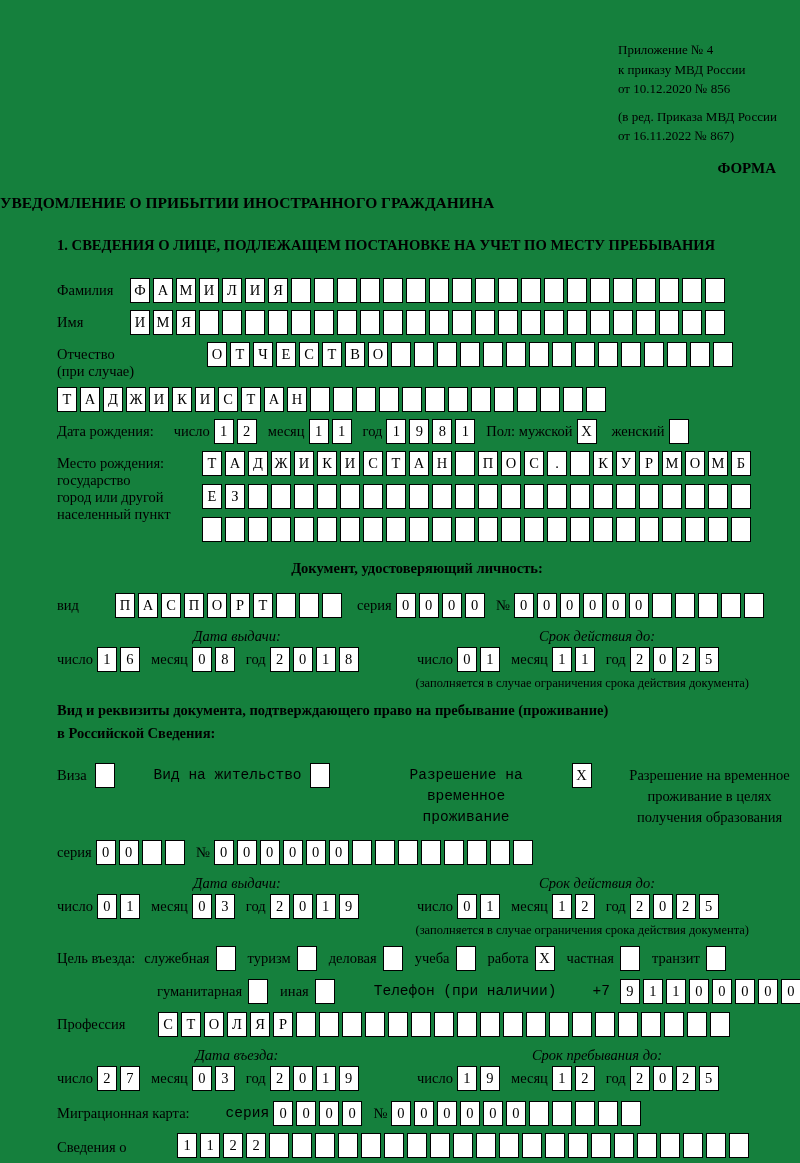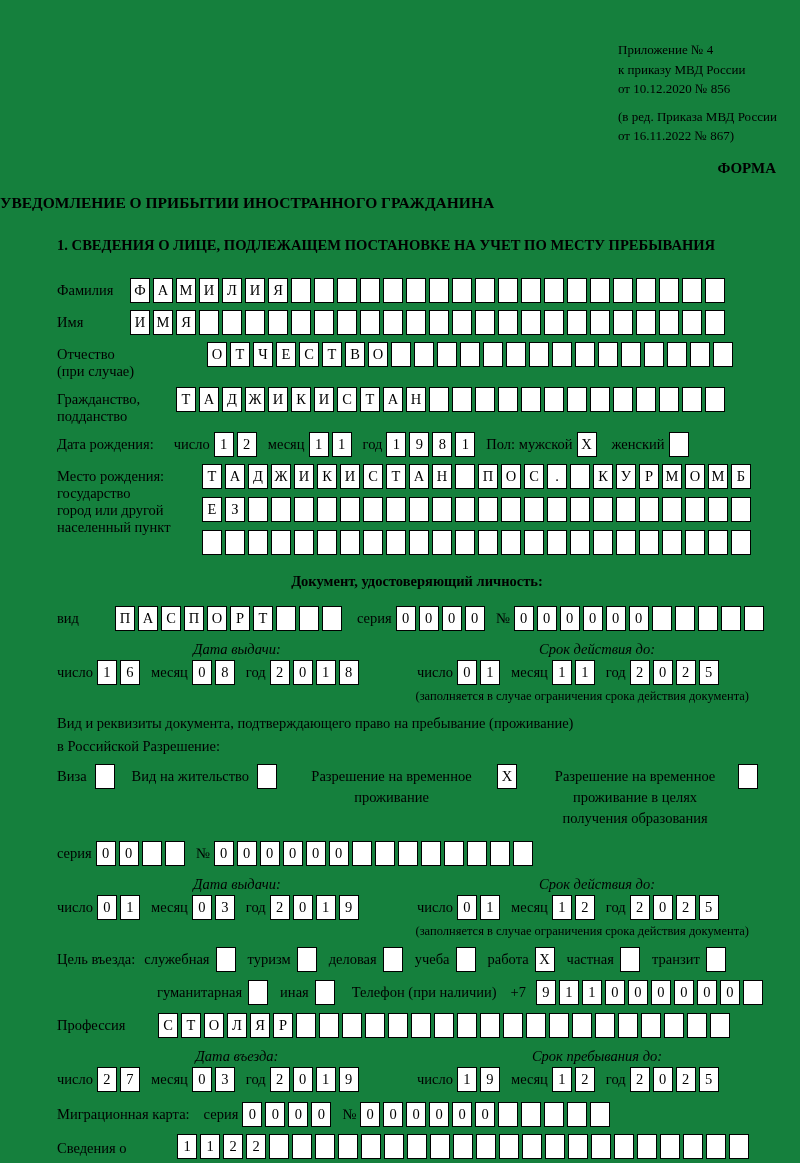--- a/index.html
+++ b/index.html
@@ -31,30 +31,30 @@
   .cell{
     display:inline-flex;flex:none;width:20px;height:25px;box-sizing:border-box;
     border:1.8px solid #000;margin-right:3px;align-items:center;justify-content:center;
     font-size:14.5px;background:#fff;
   }
   .cellcol .cells{margin-bottom:8px;}
   .center-bold{text-align:center;font-weight:bold;margin:10px 0 16px 0;}
   .gap8{margin-left:8px;}
   .gap12{margin-left:12px;}
   .gap20{margin-left:20px;}
-  .gap30{margin-left:14px;}
+  .gap30{margin-left:36px;font-family:Liberation Mono, monospace;}
   .date-captions{display:flex;margin:10px 0 2px 0;font-style:italic;}
   .cap-left{width:360px;text-align:center;flex:none;}
   .cap-right{flex:1;text-align:center;}
   .dates-row{display:flex;align-items:center;margin-bottom:4px;white-space:nowrap;}
   .date-group{display:flex;align-items:center;flex:none;}
   .date-group.left{width:360px;}
   .mr4{margin-right:4px;}
   .note{font-size:12.5px;margin:2px 0 8px auto;width:fit-content;padding-right:28px;}
-  .para{margin:8px 0 8px 0;line-height:1.6;}
+  .para{margin:8px 0 20px 0;line-height:1.6;font-weight:bold;}
   .cb-label{white-space:pre-line;text-align:center;line-height:1.45;flex:none;}
   .cb-row{display:flex;align-items:flex-start;margin:6px 0 10px 0;}
   .cb-row .cells{margin-left:8px;margin-top:-2px;}
   .purpose-row{display:flex;align-items:center;margin-bottom:8px;white-space:nowrap;}
   .purpose-row .cells{margin-left:6px;}
   .purpose-row .opt{margin-left:9px;}
   .indent100{margin-left:100px;}
   .rep-right{display:flex;flex-direction:column;}
 </style>
 </head>
@@ -168,22 +168,20 @@
           <span class="cell"></span>
           <span class="cell"></span>
           <span class="cell"></span>
           <span class="cell"></span>
           <span class="cell"></span>
           <span class="cell"></span>
         </span>
     </div>
 
     <div class="row top">
-      <span class="lbl pad pre w119">Гражданство,
-подданство</span>
       <span class="cells">
           <span class="cell">Т</span>
           <span class="cell">А</span>
           <span class="cell">Д</span>
           <span class="cell">Ж</span>
           <span class="cell">И</span>
           <span class="cell">К</span>
           <span class="cell">И</span>
           <span class="cell">С</span>
           <span class="cell">Т</span>
@@ -401,21 +399,21 @@
             <span class="cell">0</span>
             <span class="cell">2</span>
             <span class="cell">5</span>
           </span>
       </span>
     </div>
     <div class="note">(заполняется в случае ограничения срока действия документа)</div>
 
     <div class="para">
       <div>Вид и реквизиты документа, подтверждающего право на пребывание (проживание)</div>
-      <div>в Российской Разрешение:</div>
+      <div>в Российской Сведения:</div>
     </div>
 
     <div class="cb-row">
       <span class="cb-label">Виза</span>
       <span class="cells">
           <span class="cell"></span>
         </span>
       <span class="cb-label gap30">Вид на жительство</span>
       <span class="cells">
           <span class="cell"></span>

